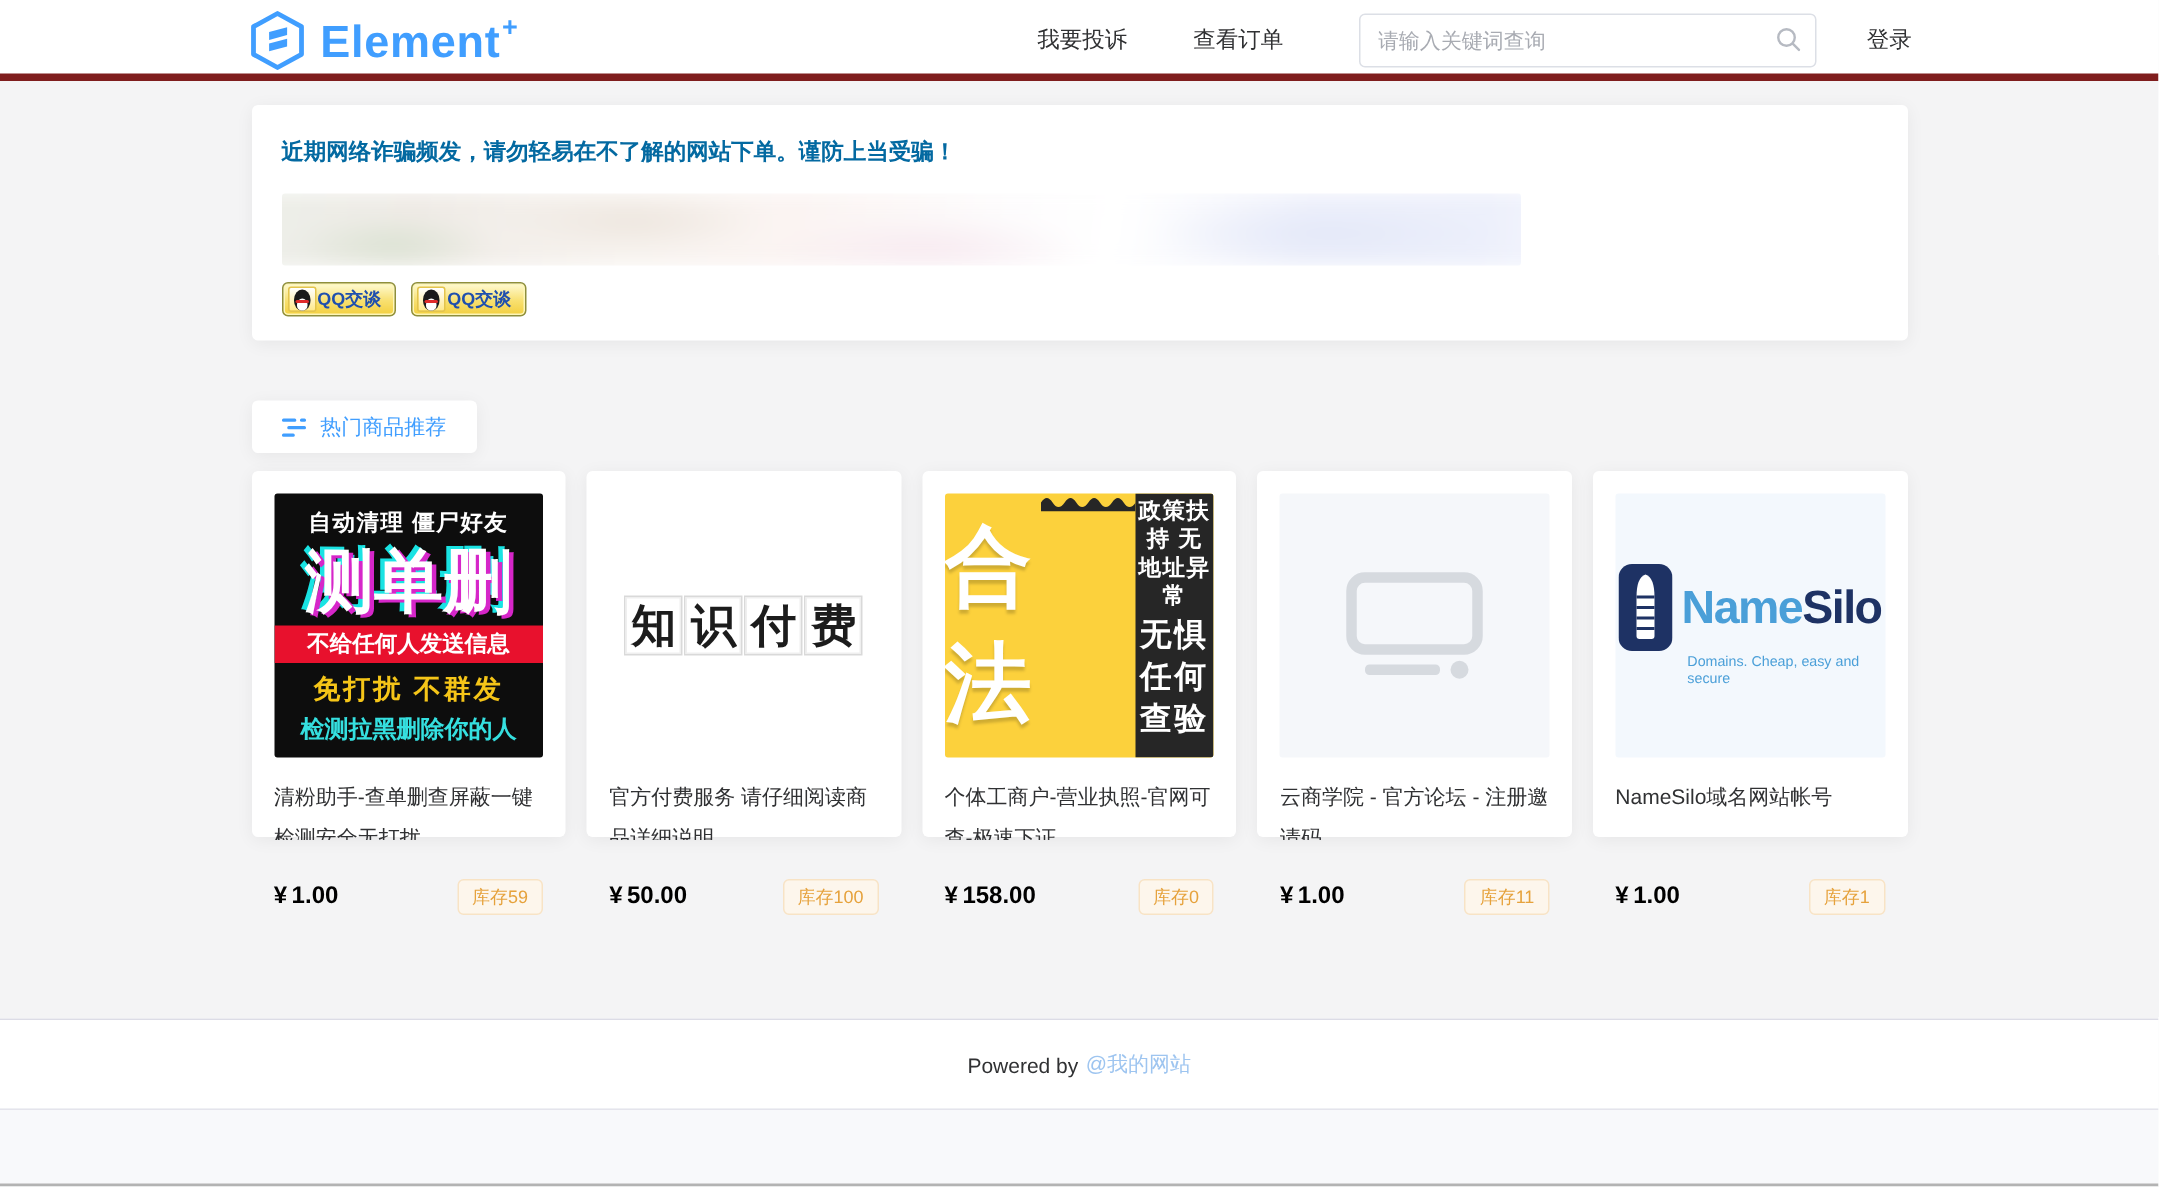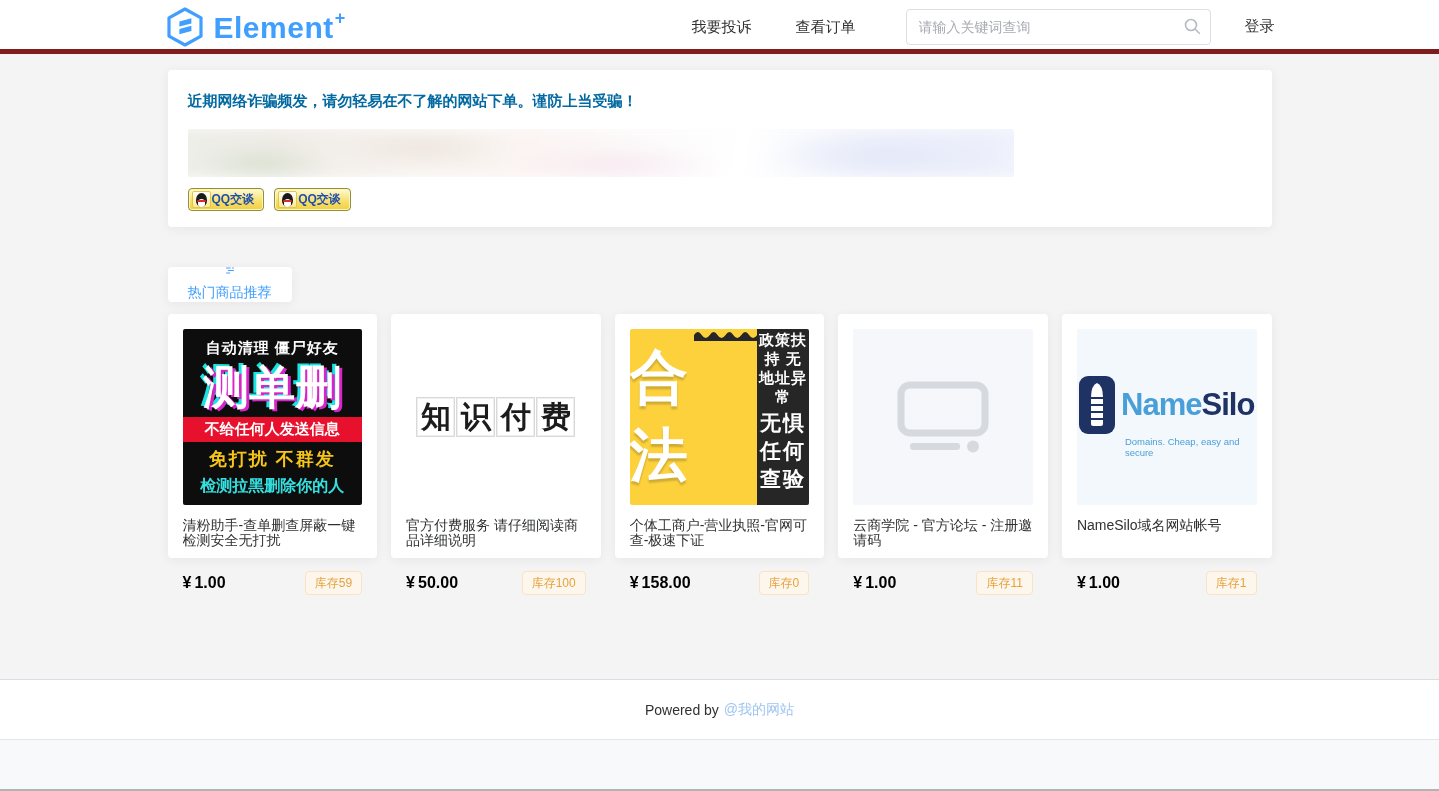--- a/index.html
+++ b/index.html
@@ -48,28 +48,28 @@
   .qq-ic { width:19px; height:17px; background:linear-gradient(#ffffff,#ffe98a); border:1px solid #e3c44d;
     border-radius:2px; display:flex; align-items:flex-end; justify-content:center; }
   .penguin { width:11px; height:14px; background:#1a1a1a; border-radius:50% 50% 46% 46%; position:relative; }
   .penguin::before { content:""; position:absolute; left:2px; bottom:0; width:7px; height:8px;
     background:#fff; border-radius:50% 50% 40% 40%; }
   .penguin::after { content:""; position:absolute; left:1px; top:7px; width:9px; height:2px;
     background:#e02b2b; border-radius:1px; }
   .qq-label { font-size:12px; font-weight:bold; color:#1f4fae; }
 
   .section-chip { display:inline-flex; align-items:center; gap:10px; background:#fff; border-radius:4px;
-    box-shadow:0 2px 12px rgba(0,0,0,.06); padding:0 20px; height:35px; margin-top:40px;flex-direction:column; }
+    box-shadow:0 2px 12px rgba(0,0,0,.06); padding:0 20px; height:35px; margin-top:40px; }
   .section-title { font-size:14px; color:#409eff; }
 
   .products { display:grid; grid-template-columns:repeat(5,1fr); gap:14px; margin-top:12px; }
   .card { background:#fff; border-radius:4px; box-shadow:0 2px 12px rgba(0,0,0,.06);
     padding:15px 15px 14px; cursor:pointer; height:244px; }
   .pimg { height:176px; border-radius:2px; overflow:hidden; margin-bottom:13px; }
-  .ptitle { font-size:14px; color:#303133; line-height:15px; height:42px; overflow:hidden; margin-bottom:11px; }
+  .ptitle { font-size:14px; color:#303133; line-height:27px; height:42px; overflow:hidden; margin-bottom:26px; }
   .prow { display:flex; align-items:center; justify-content:space-between; }
   .price { font-size:16px; font-weight:bold; color:#000000;text-align:center; }
   .price .cur { margin-right:3px; }
   .stock-tag { background:#fdf6ec; border:1px solid #f8e3c5; color:#e6a23c; font-size:12px;
     height:24px; line-height:22px; padding:0 9px; border-radius:4px; }
 
   
   .img-cleaner { background:#0d0d0d; display:flex; flex-direction:column; justify-content:space-between;
     text-align:center; padding:10px 2px 8px; }
   .cl1 { color:#fff; font-weight:bold; font-size:15px; letter-spacing:1px; }

